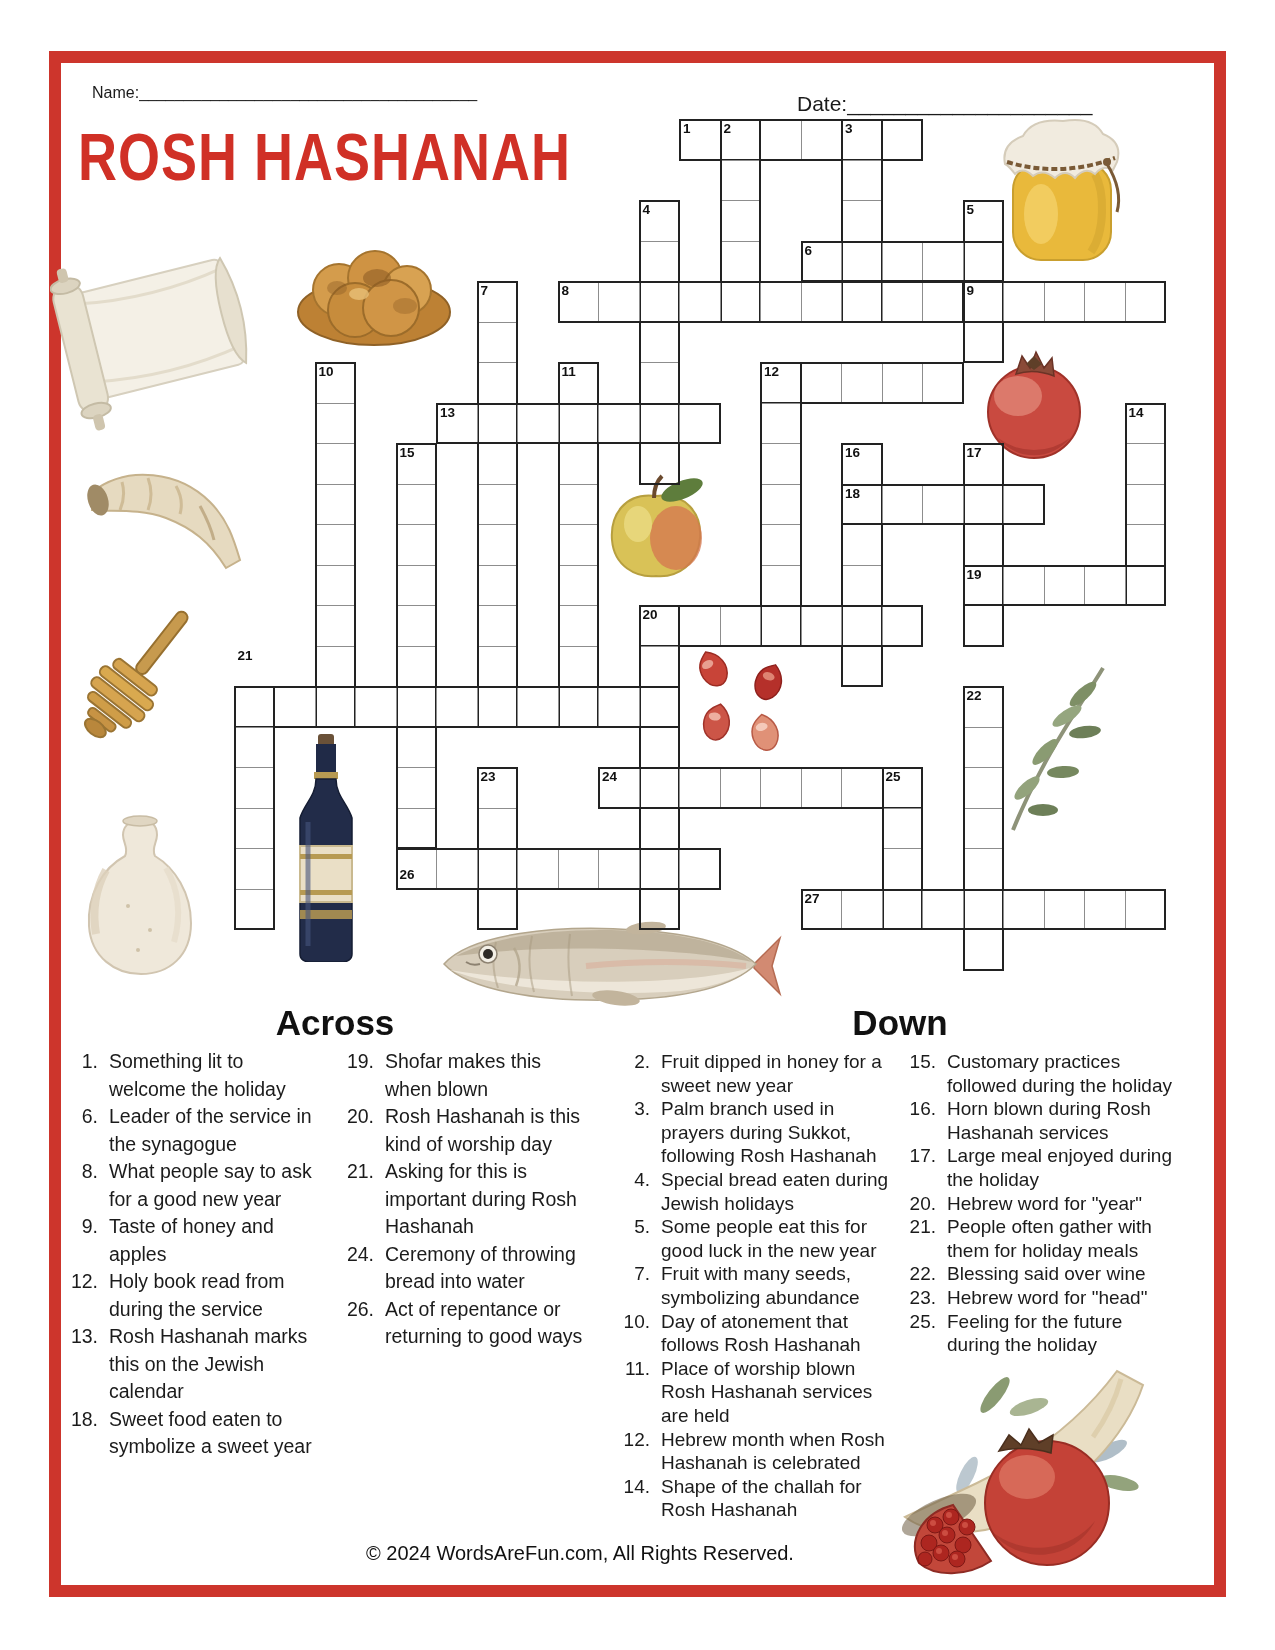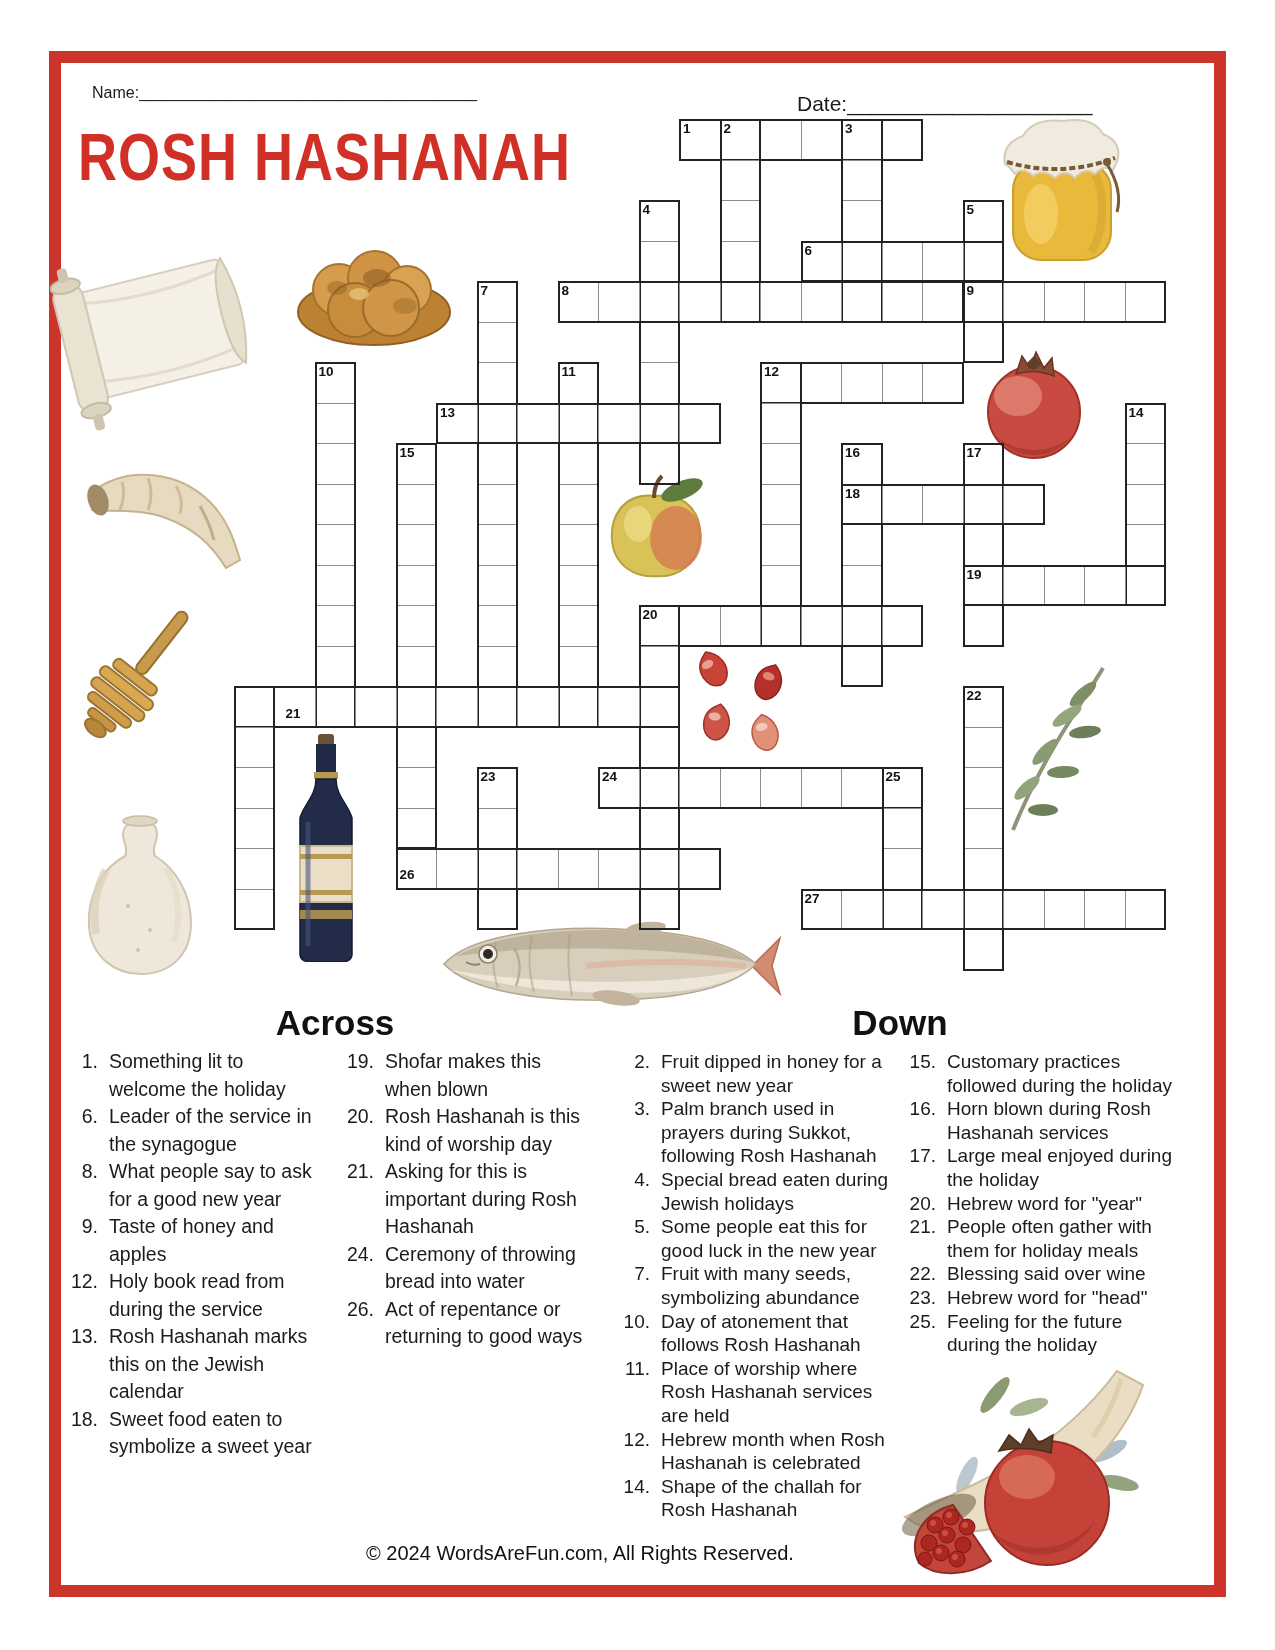--- a/index.html
+++ b/index.html
@@ -398,21 +398,21 @@
       <div class="cell" style="left: 638.5px; top: 848px;"></div>
       <div class="cell" style="left: 638.5px; top: 888.5px;"></div>
       <div class="word-outline" style="left: 638.5px; top: 605px; width: 41.5px; height: 325px;"></div>
       <div class="cell" style="left: 233.5px; top: 686px;"></div>
       <div class="cell" style="left: 274px; top: 686px;"></div>
       <div class="cell" style="left: 355px; top: 686px;"></div>
       <div class="cell" style="left: 436px; top: 686px;"></div>
       <div class="cell" style="left: 517px; top: 686px;"></div>
       <div class="cell" style="left: 598px; top: 686px;"></div>
       <div class="word-outline" style="left: 233.5px; top: 686px; width: 446.5px; height: 41.5px;"></div>
-      <div class="cellnum" style="left: 237.5px; top: 707px; margin-left: 48px;">21</div>
+      <div class="cellnum" style="left: 237.5px; top: 649px;">21</div>
       <div class="cell" style="left: 233.5px; top: 726.5px;"></div>
       <div class="cell" style="left: 233.5px; top: 767px;"></div>
       <div class="cell" style="left: 233.5px; top: 807.5px;"></div>
       <div class="cell" style="left: 233.5px; top: 848px;"></div>
       <div class="cell" style="left: 233.5px; top: 888.5px;"></div>
       <div class="word-outline" style="left: 233.5px; top: 686px; width: 41.5px; height: 244px;"></div>
       <div class="cell" style="left: 962.5px; top: 686px;"></div>
       <div class="cell" style="left: 962.5px; top: 726.5px;"></div>
       <div class="cell" style="left: 962.5px; top: 767px;"></div>
       <div class="cell" style="left: 962.5px; top: 807.5px;"></div>
@@ -535,21 +535,21 @@
       <div class="clue">
         <span class="cnum">7.</span>
         <span class="ctext">Fruit with many seeds, symbolizing abundance</span>
       </div>
       <div class="clue">
         <span class="cnum">10.</span>
         <span class="ctext">Day of atonement that follows Rosh Hashanah</span>
       </div>
       <div class="clue">
         <span class="cnum">11.</span>
-        <span class="ctext">Place of worship where Rosh Hashanah services are held</span>
+        <span class="ctext">Place of worship blown Rosh Hashanah services are held</span>
       </div>
       <div class="clue">
         <span class="cnum">12.</span>
         <span class="ctext">Hebrew month when Rosh Hashanah is celebrated</span>
       </div>
       <div class="clue">
         <span class="cnum">14.</span>
         <span class="ctext">Shape of the challah for Rosh Hashanah</span>
       </div>
     </div>

